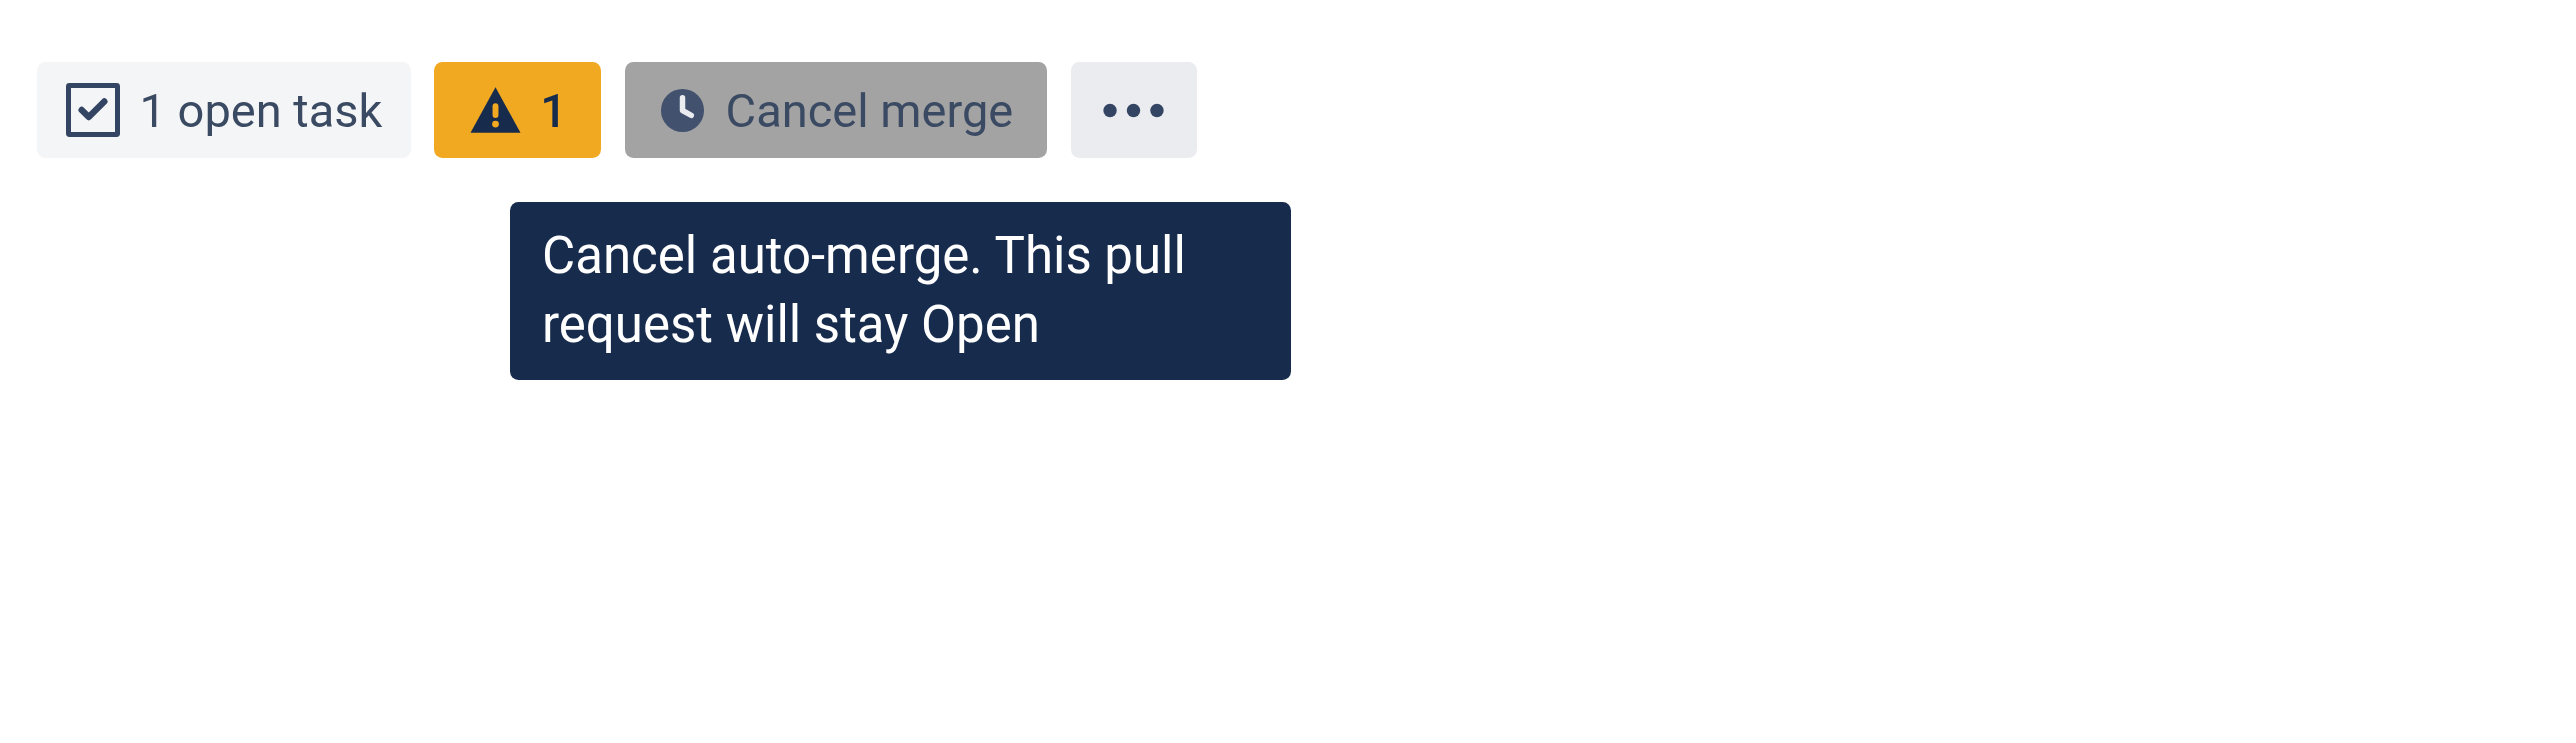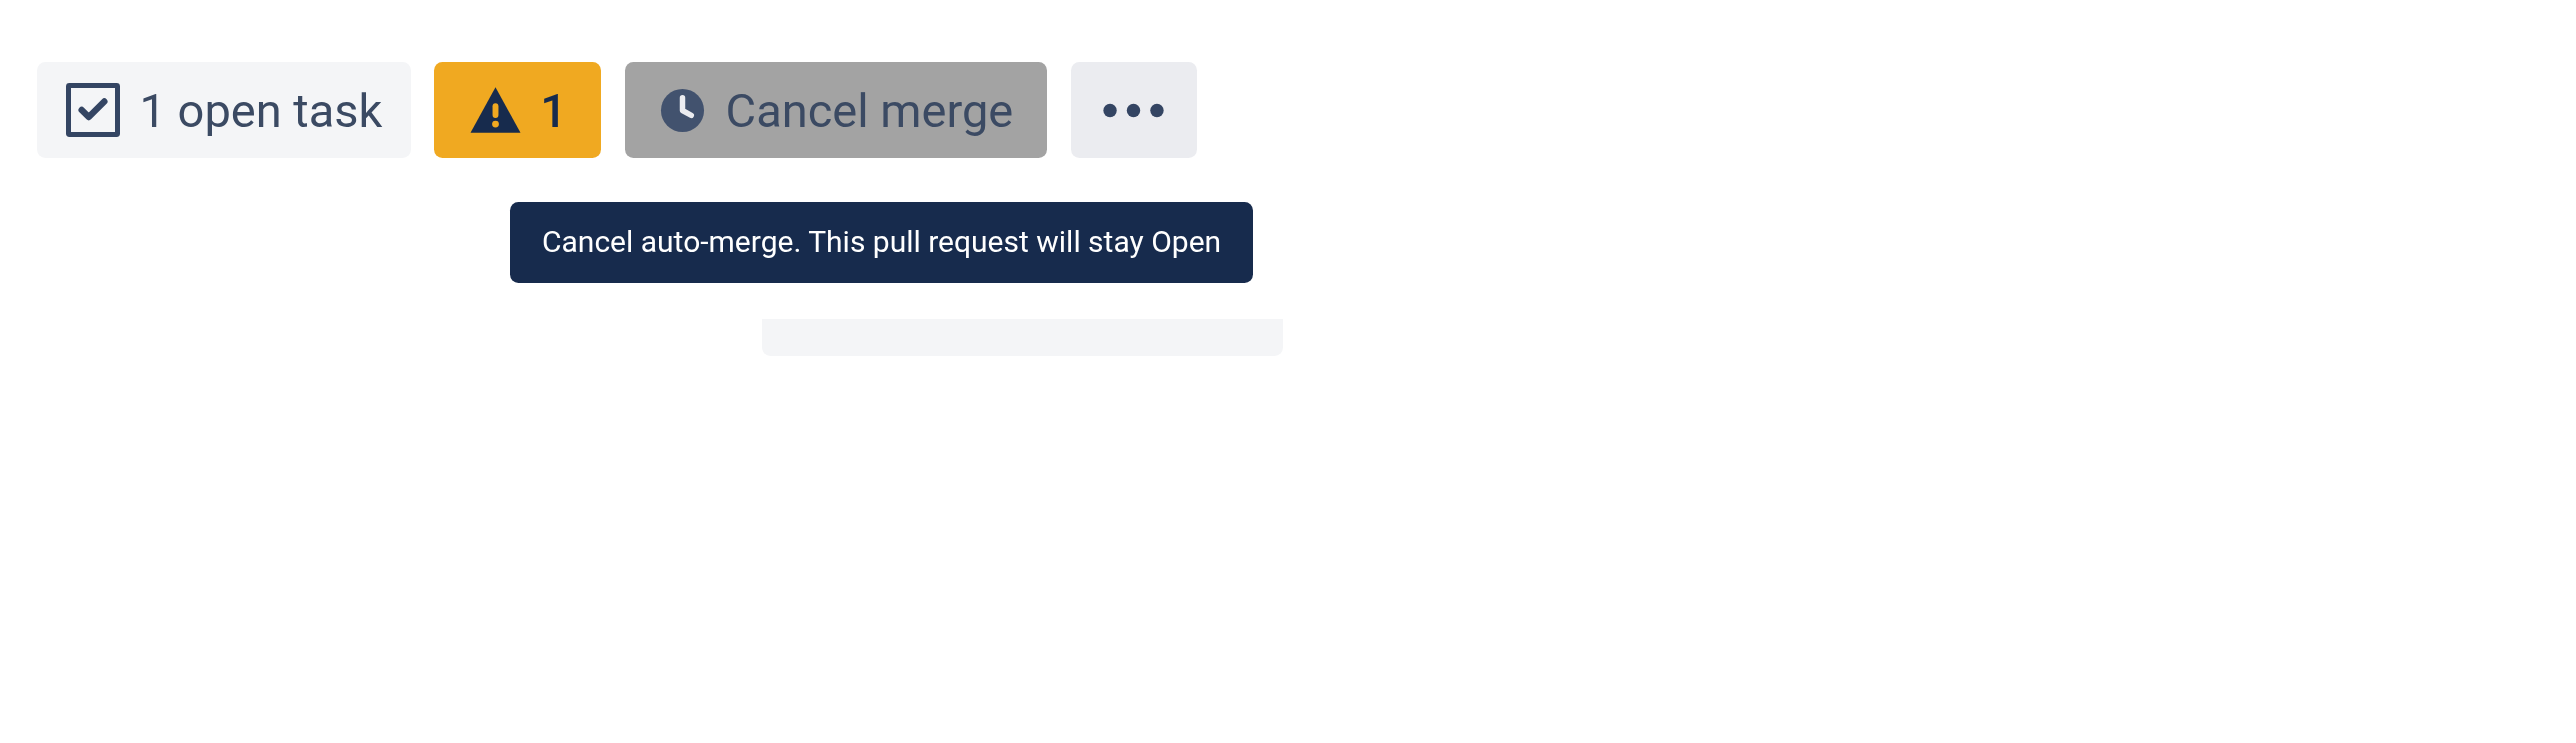--- a/index.html
+++ b/index.html
@@ -93,21 +93,21 @@
       color: #172b4d;
     }
     .tooltip {
       position: absolute;
       top: 202px;
       left: 510px;
       background: #172b4d;
       color: #ffffff;
       border-radius: 8.4px;
       padding: 20px 32px;
-      font-size: 30px;
+      font-size: 51px;
       line-height: 1.35;
       max-width: 781px;
     }
     .ghost-panel {
       position: absolute;
       top: 319px;
       left: 762px;
       width: 521px;
       height: 37px;
       background: #f4f5f7;

